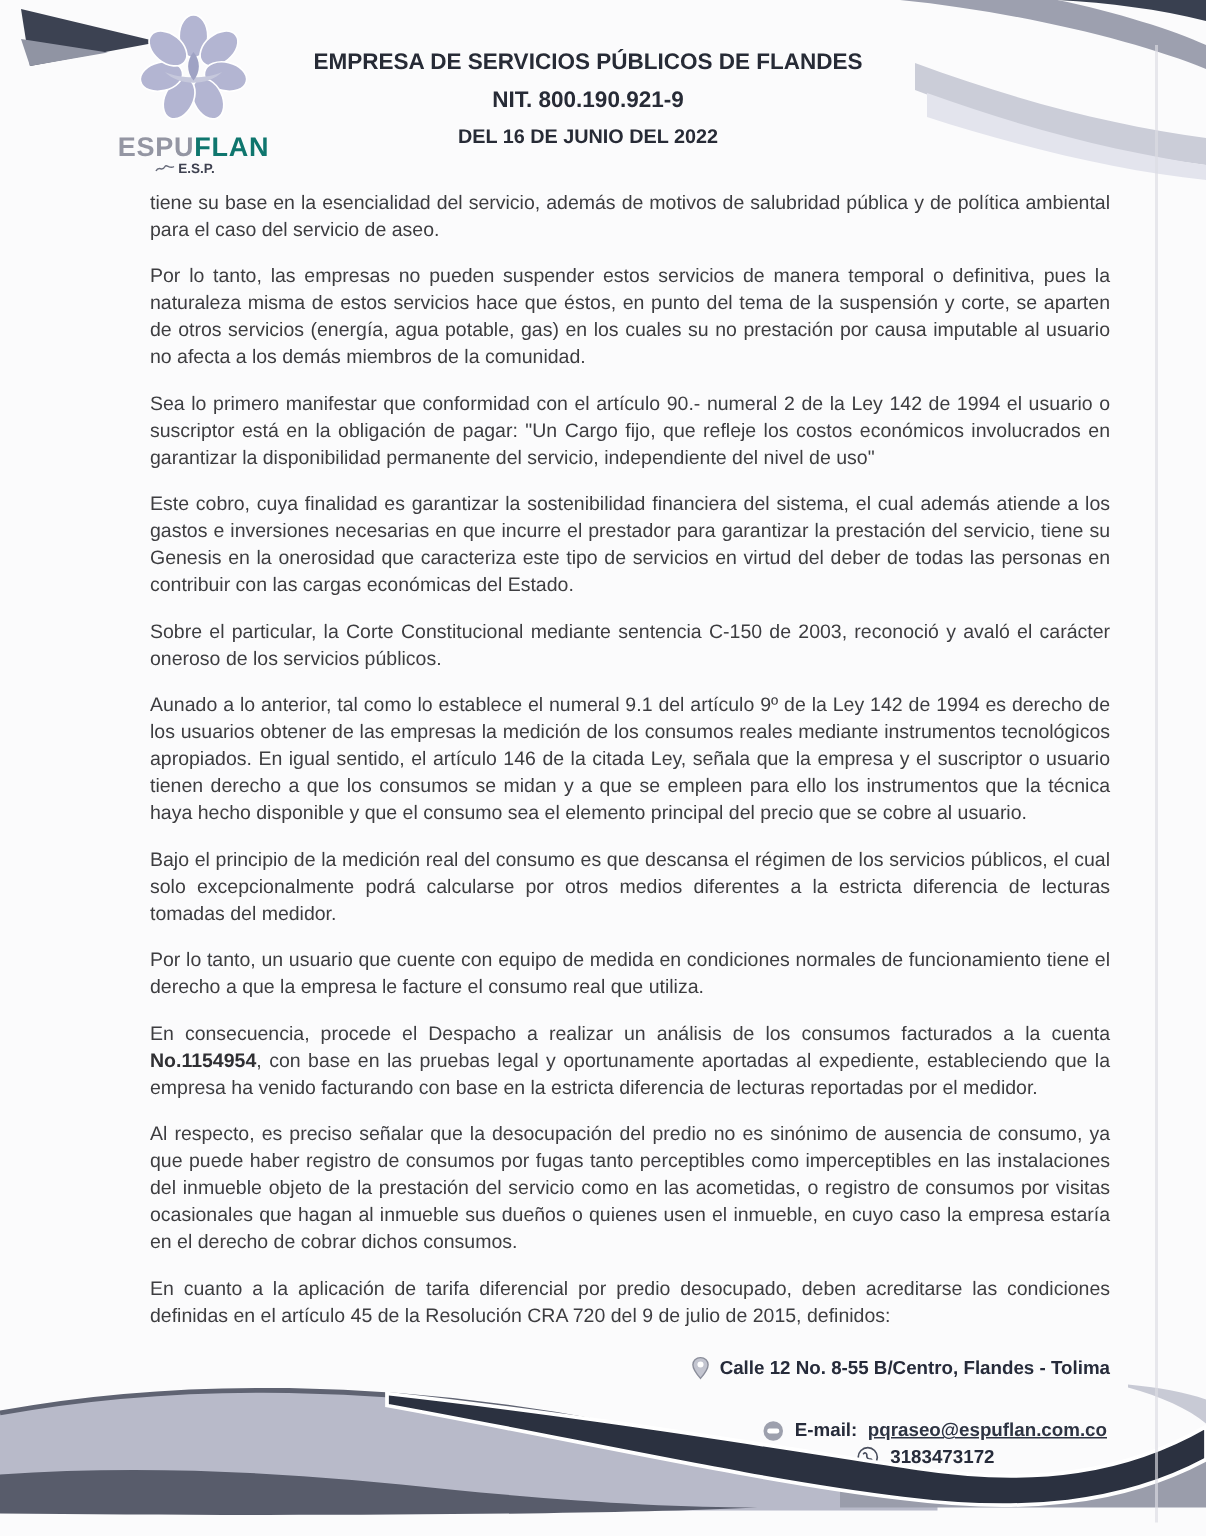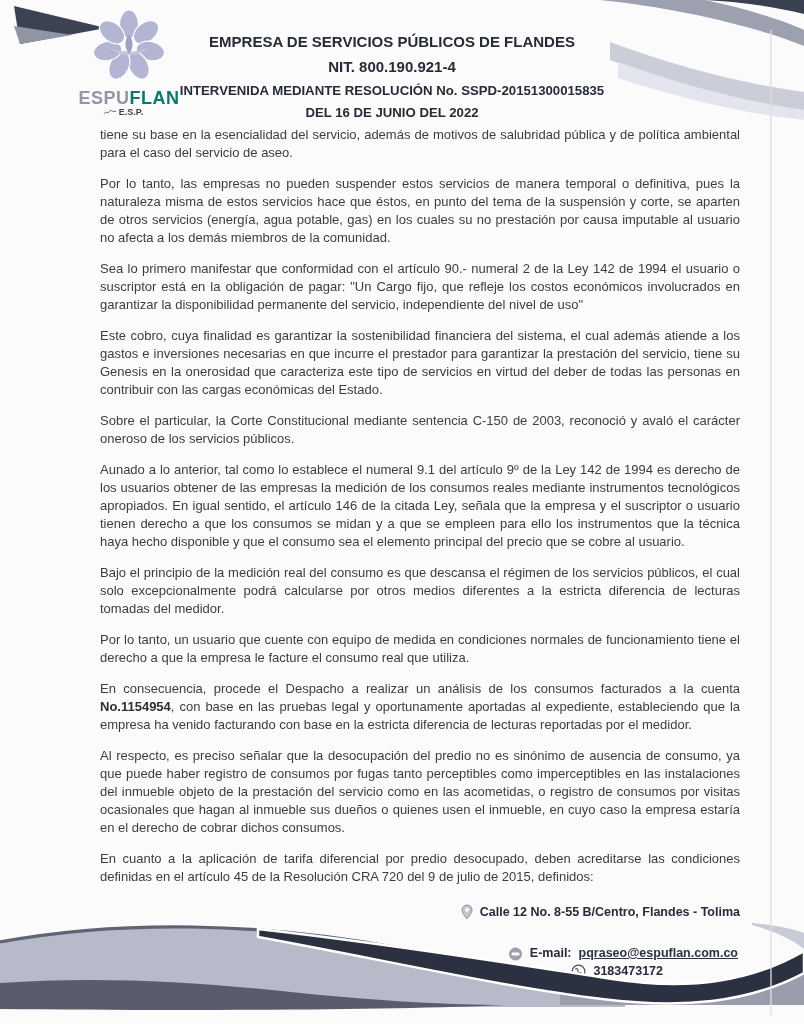--- a/index.html
+++ b/index.html
@@ -73,22 +73,21 @@
     <div class="logo-sub">
       <svg class="icon" width="14" height="8" viewBox="0 0 14 8">
           <path d="M1,6 C3,2 5,7 7,3 C8,1 10,5 13,3" stroke="#6a6e7d" stroke-width="1" fill="none"></path>
         </svg>
       <span>E.S.P.</span>
     </div>
   </div>
 
   <div class="lh">
     <div class="h1">EMPRESA DE SERVICIOS PÚBLICOS DE FLANDES</div>
-    <div class="h1">NIT. 800.190.921-4</div>
-    <div class="h2">INTERVENIDA MEDIANTE RESOLUCIÓN No. SSPD-20151300015835</div>
+    <div class="h1">NIT. 800.190.921-9</div>
     <div class="h2">DEL 16 DE JUNIO DEL 2022</div>
   </div>
 
   <div class="doc-body">
     <p>tiene su base en la esencialidad del servicio, además de motivos de salubridad pública y de política ambiental para el caso del servicio de aseo.</p>
     <p>Por lo tanto, las empresas no pueden suspender estos servicios de manera temporal o definitiva, pues la naturaleza misma de estos servicios hace que éstos, en punto del tema de la suspensión y corte, se aparten de otros servicios (energía, agua potable, gas) en los cuales su no prestación por causa imputable al usuario no afecta a los demás miembros de la comunidad.</p>
     <p>Sea lo primero manifestar que conformidad con el artículo 90.- numeral 2 de la Ley 142 de 1994 el usuario o suscriptor está en la obligación de pagar: "Un Cargo fijo, que refleje los costos económicos involucrados en garantizar la disponibilidad permanente del servicio, independiente del nivel de uso"</p>
     <p>Este cobro, cuya finalidad es garantizar la sostenibilidad financiera del sistema, el cual además atiende a los gastos e inversiones necesarias en que incurre el prestador para garantizar la prestación del servicio, tiene su Genesis en la onerosidad que caracteriza este tipo de servicios en virtud del deber de todas las personas en contribuir con las cargas económicas del Estado.</p>
     <p>Sobre el particular, la Corte Constitucional mediante sentencia C-150 de 2003, reconoció y avaló el carácter oneroso de los servicios públicos.</p>
     <p>Aunado a lo anterior, tal como lo establece el numeral 9.1 del artículo 9º de la Ley 142 de 1994 es derecho de los usuarios obtener de las empresas la medición de los consumos reales mediante instrumentos tecnológicos apropiados. En igual sentido, el artículo 146 de la citada Ley, señala que la empresa y el suscriptor o usuario tienen derecho a que los consumos se midan y a que se empleen para ello los instrumentos que la técnica haya hecho disponible y que el consumo sea el elemento principal del precio que se cobre al usuario.</p>

